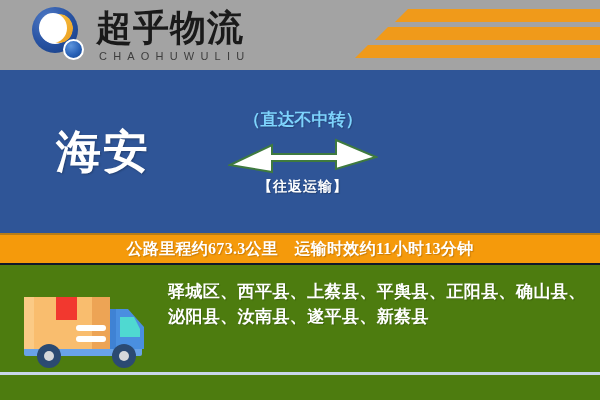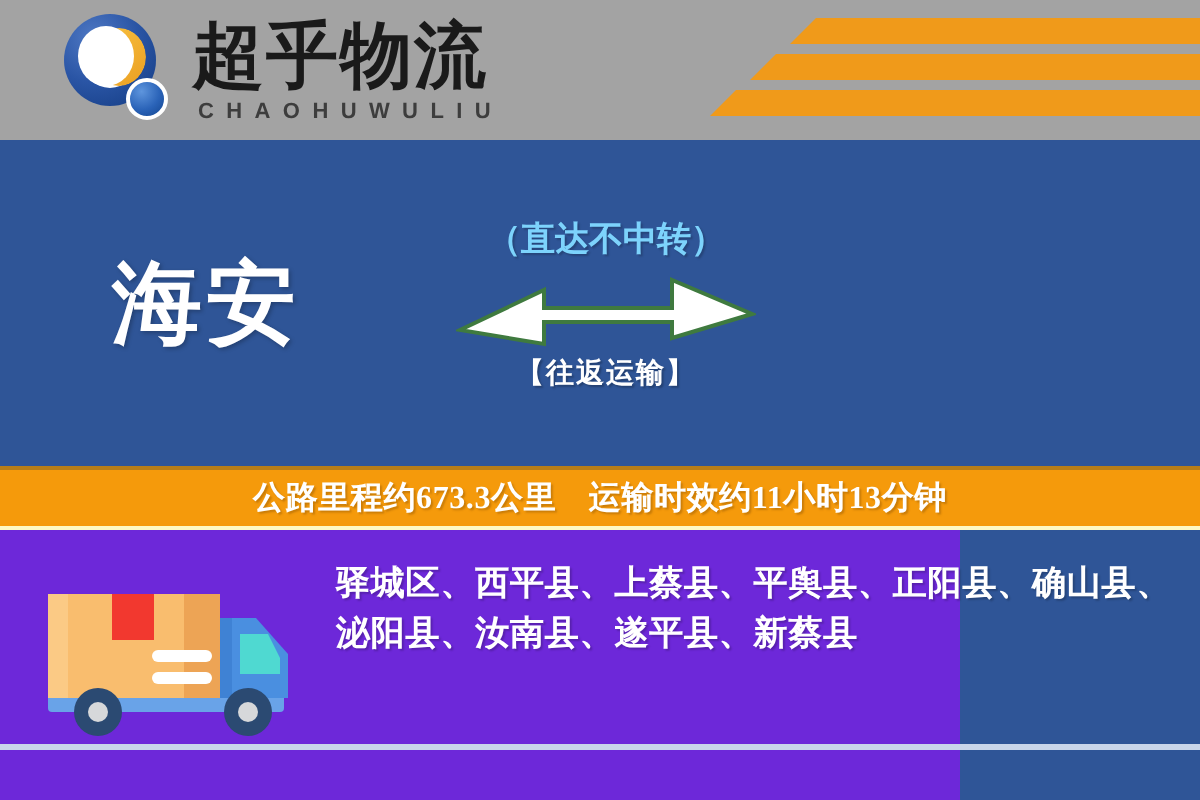--- a/index.html
+++ b/index.html
@@ -84,21 +84,21 @@
     font-size: 36px;
     font-weight: 700;
     color: #1a1a1a;
     letter-spacing: 1px;
     line-height: 38px;
     white-space: nowrap;
   }
   #logo-pinyin {
     font-family: "Liberation Sans", sans-serif;
     font-size: 11px;
-    font-weight: 700;
+    font-weight: 400;
     color: #3d3d3d;
     letter-spacing: 6.2px;
     line-height: 14px;
     margin-top: 2px;
     padding-left: 3px;
     white-space: nowrap;
   }
 
   .hstripe {
     position: absolute;
@@ -164,43 +164,43 @@
   }
 
   
   #info-band {
     position: absolute;
     left: 0; top: 233px;
     width: 600px;
     height: 32px;
     background: #f59a0b;
     border-top: 2px solid #b87d17;
-    border-bottom: 2px solid #fef9c3;
+    border-bottom: 2px solid #0f172a;
     box-sizing: border-box;
     display: flex;
     align-items: center;
     justify-content: center;
   }
   #info-text {
     font-family: "Liberation Serif", "DejaVu Serif", serif;
     font-size: 16px;
     font-weight: 700;
     color: #ffffff;
     letter-spacing: 0.3px;
     text-shadow: 1px 1px 1px rgba(120,70,0,0.35);
     white-space: nowrap;
   }
 
   
   #coverage {
     position: absolute;
     left: 0; top: 265px;
-    width: 480px;
+    width: 600px;
     height: 135px;
-    background: #6d28d9;
+    background: #4d7c0f;
   }
   #truck-icon {
     position: absolute;
     left: 20px; top: 14px;
     width: 135px; height: 92px;
   }
   #coverage-text {
     position: absolute;
     left: 168px;
     top: 14px;

